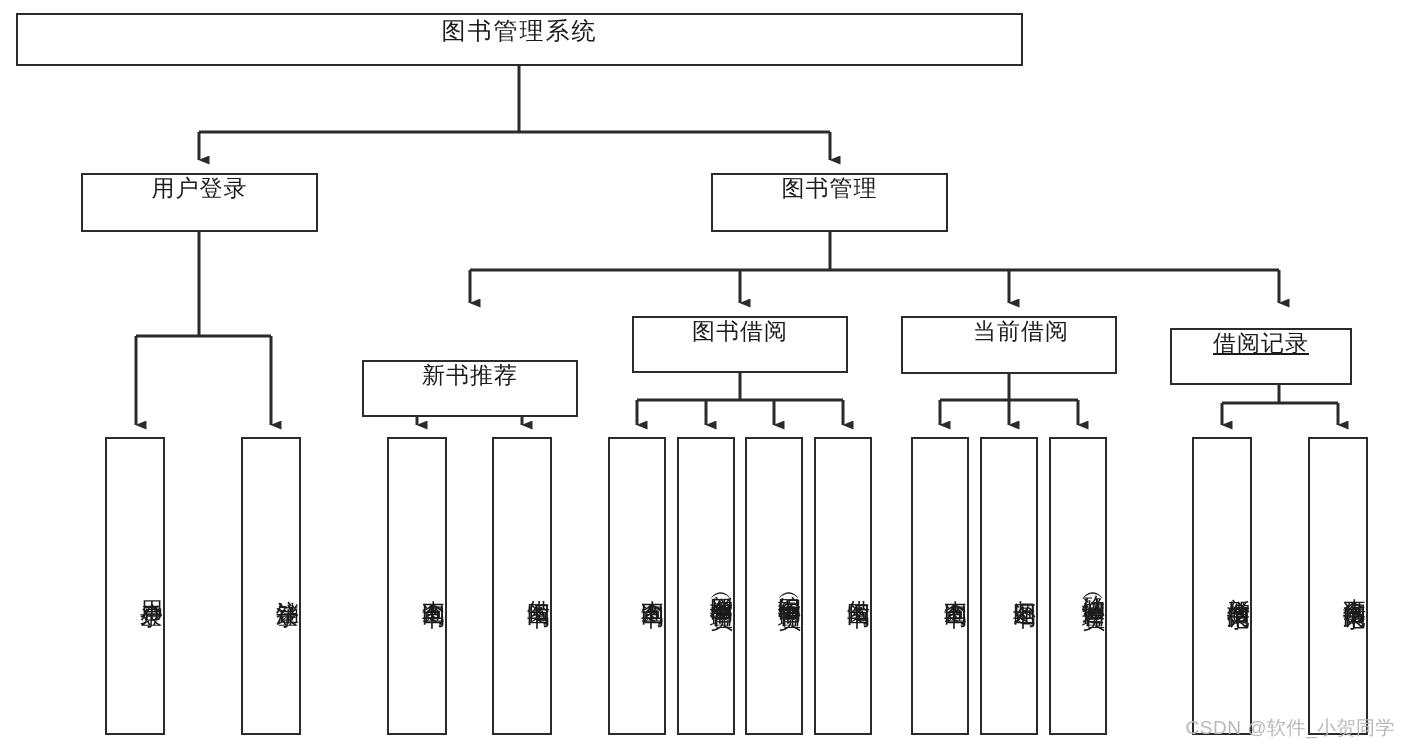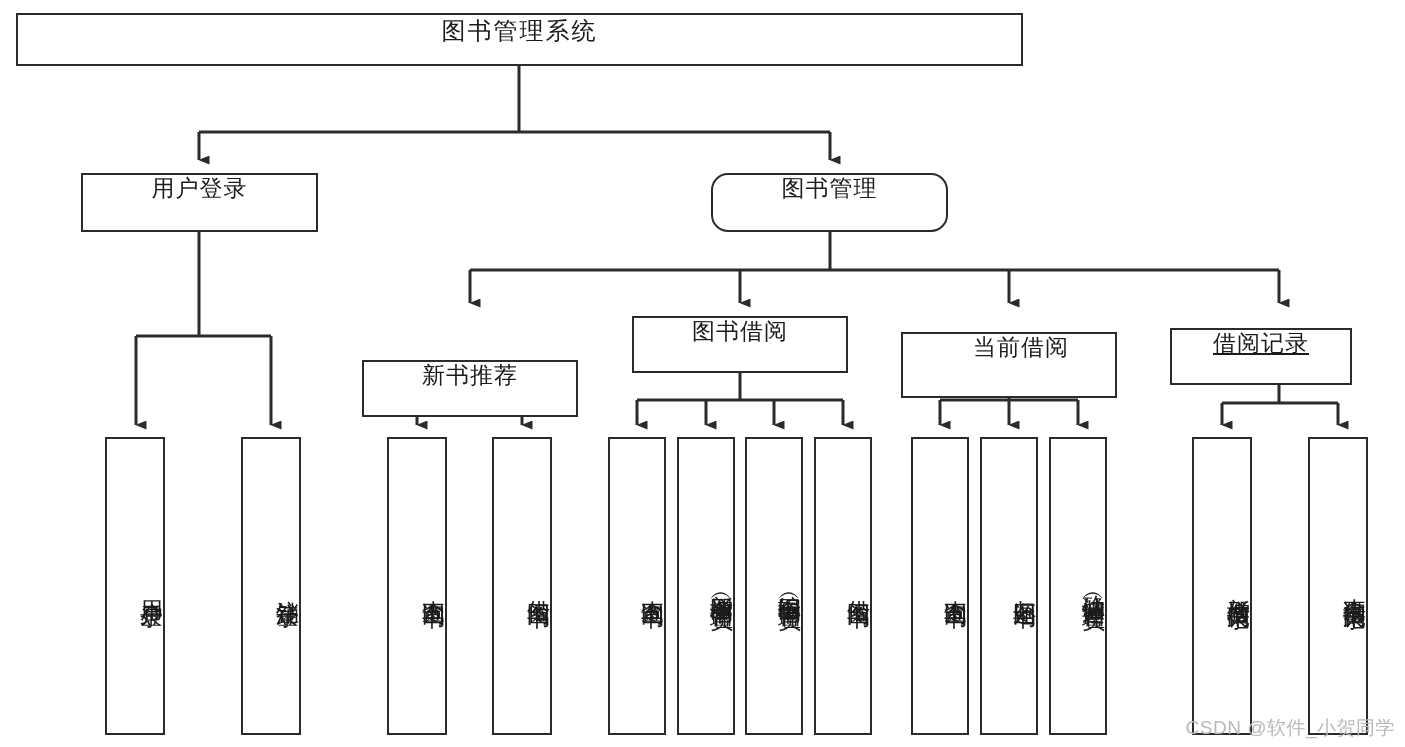--- a/index.html
+++ b/index.html
@@ -122,31 +122,31 @@
     </g>
   </svg>
 
   <div class="node root" style="left:16px; top:13px; width:1007px; height:53px;">
     <span>图书管理系统</span>
   </div>
 
   <div class="node h" style="left:81px; top:173px; width:237px; height:59px;">
     <span>用户登录</span>
   </div>
-  <div class="node h" style="left:711px; top:173px; width:237px; height:59px;border-radius:17px;">
+  <div class="node h" style="left:711px; top:173px; width:237px; height:59px;">
     <span>图书管理</span>
   </div>
 
   <div class="node h" style="left:362px; top:316px; width:216px; height:57px;margin-top:44px;">
     <span>新书推荐</span>
   </div>
   <div class="node h" style="left:632px; top:316px; width:216px; height:57px;">
     <span>图书借阅</span>
   </div>
-  <div class="node h" style="left:901px; top:332px; width:216px; height:66px;padding-left:24px;">
+  <div class="node h" style="left:901px; top:316px; width:216px; height:58px;padding-left:24px;">
     <span>当前借阅</span>
   </div>
   <div class="node h" style="left:1170px; top:328px; width:182px; height:57px;text-decoration:underline;">
     <span>借阅记录</span>
   </div>
 
   <div class="node leaf" style="left:105px; top:437px; width:60px; height:298px;">
     <span class="leaf-text">用户登录</span>
   </div>
   <div class="node leaf" style="left:241px; top:437px; width:60px; height:298px;">

